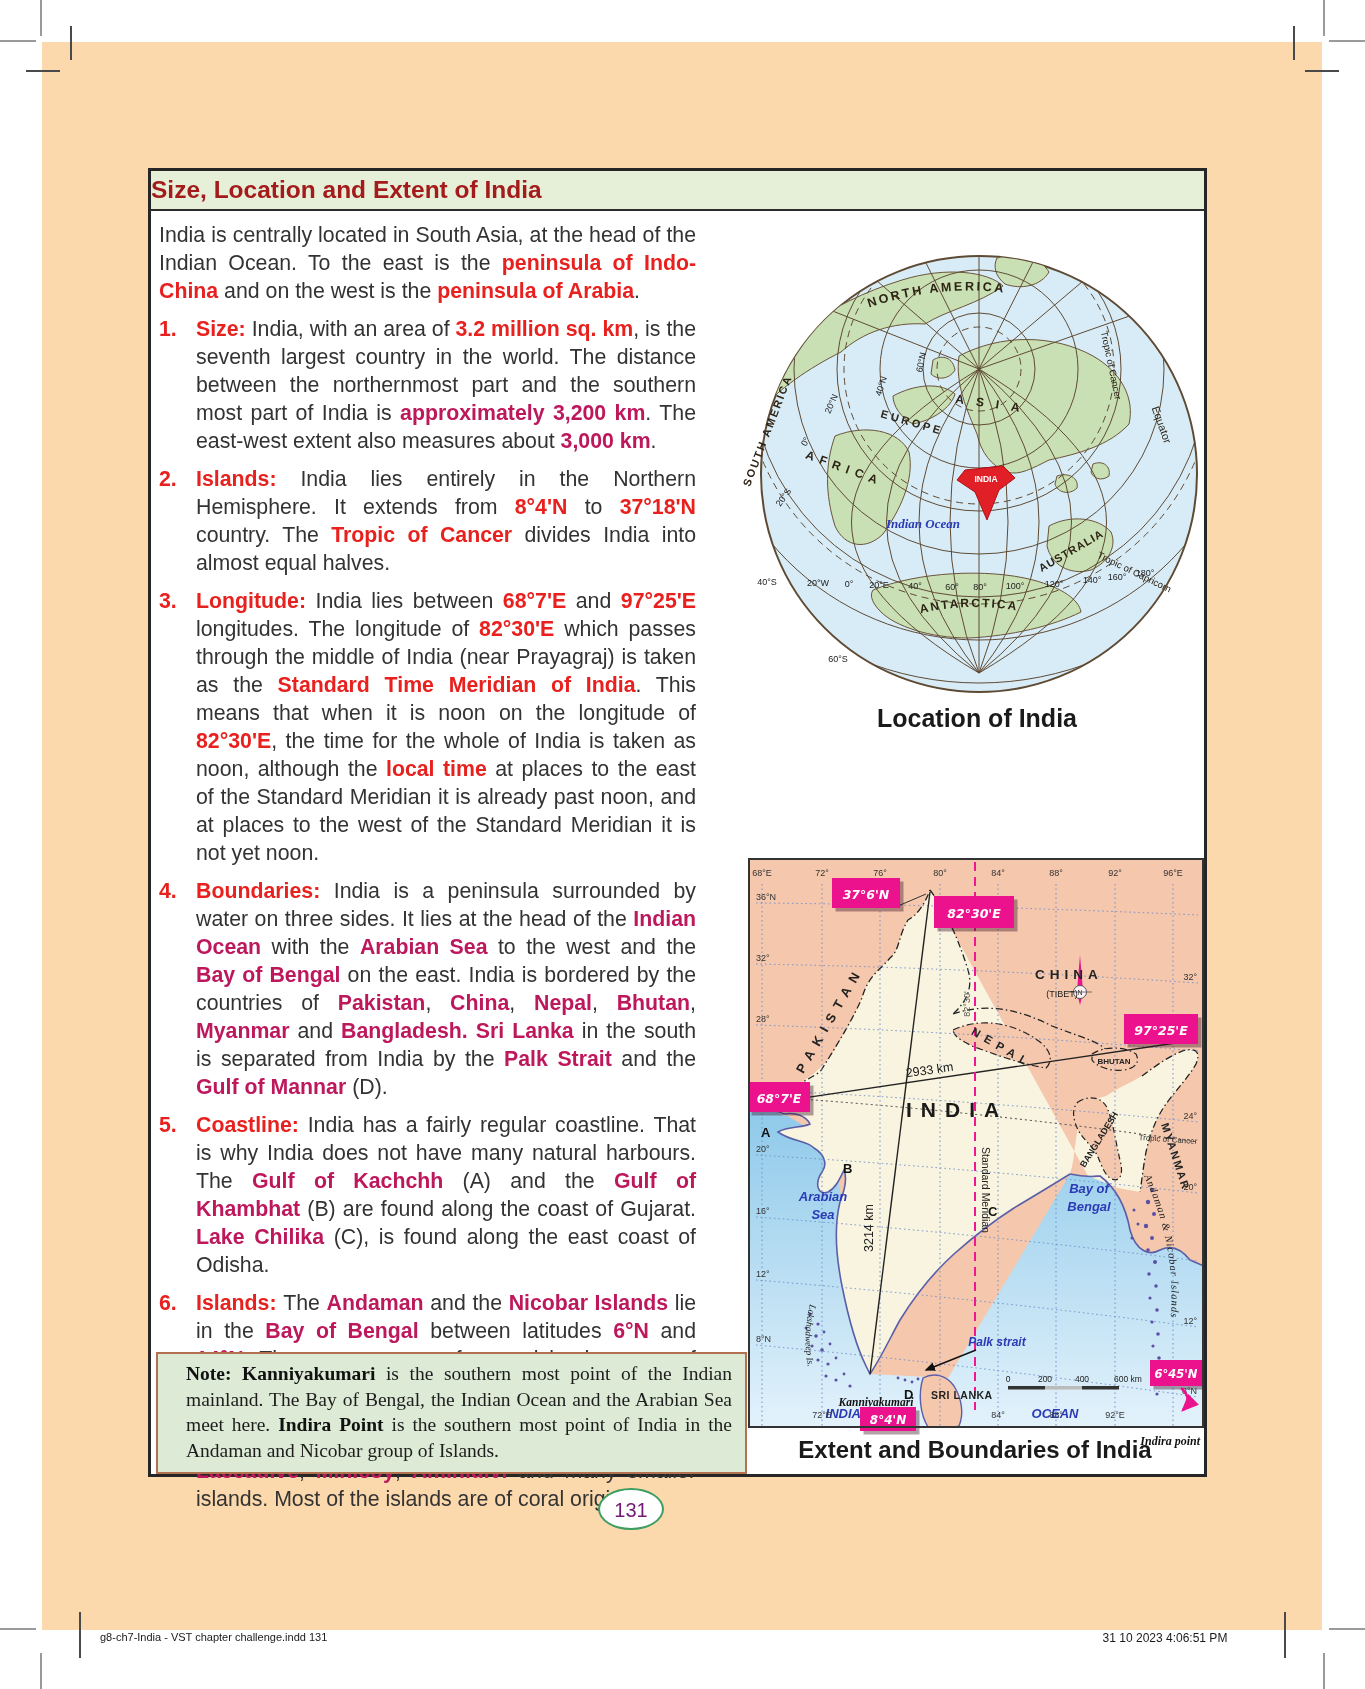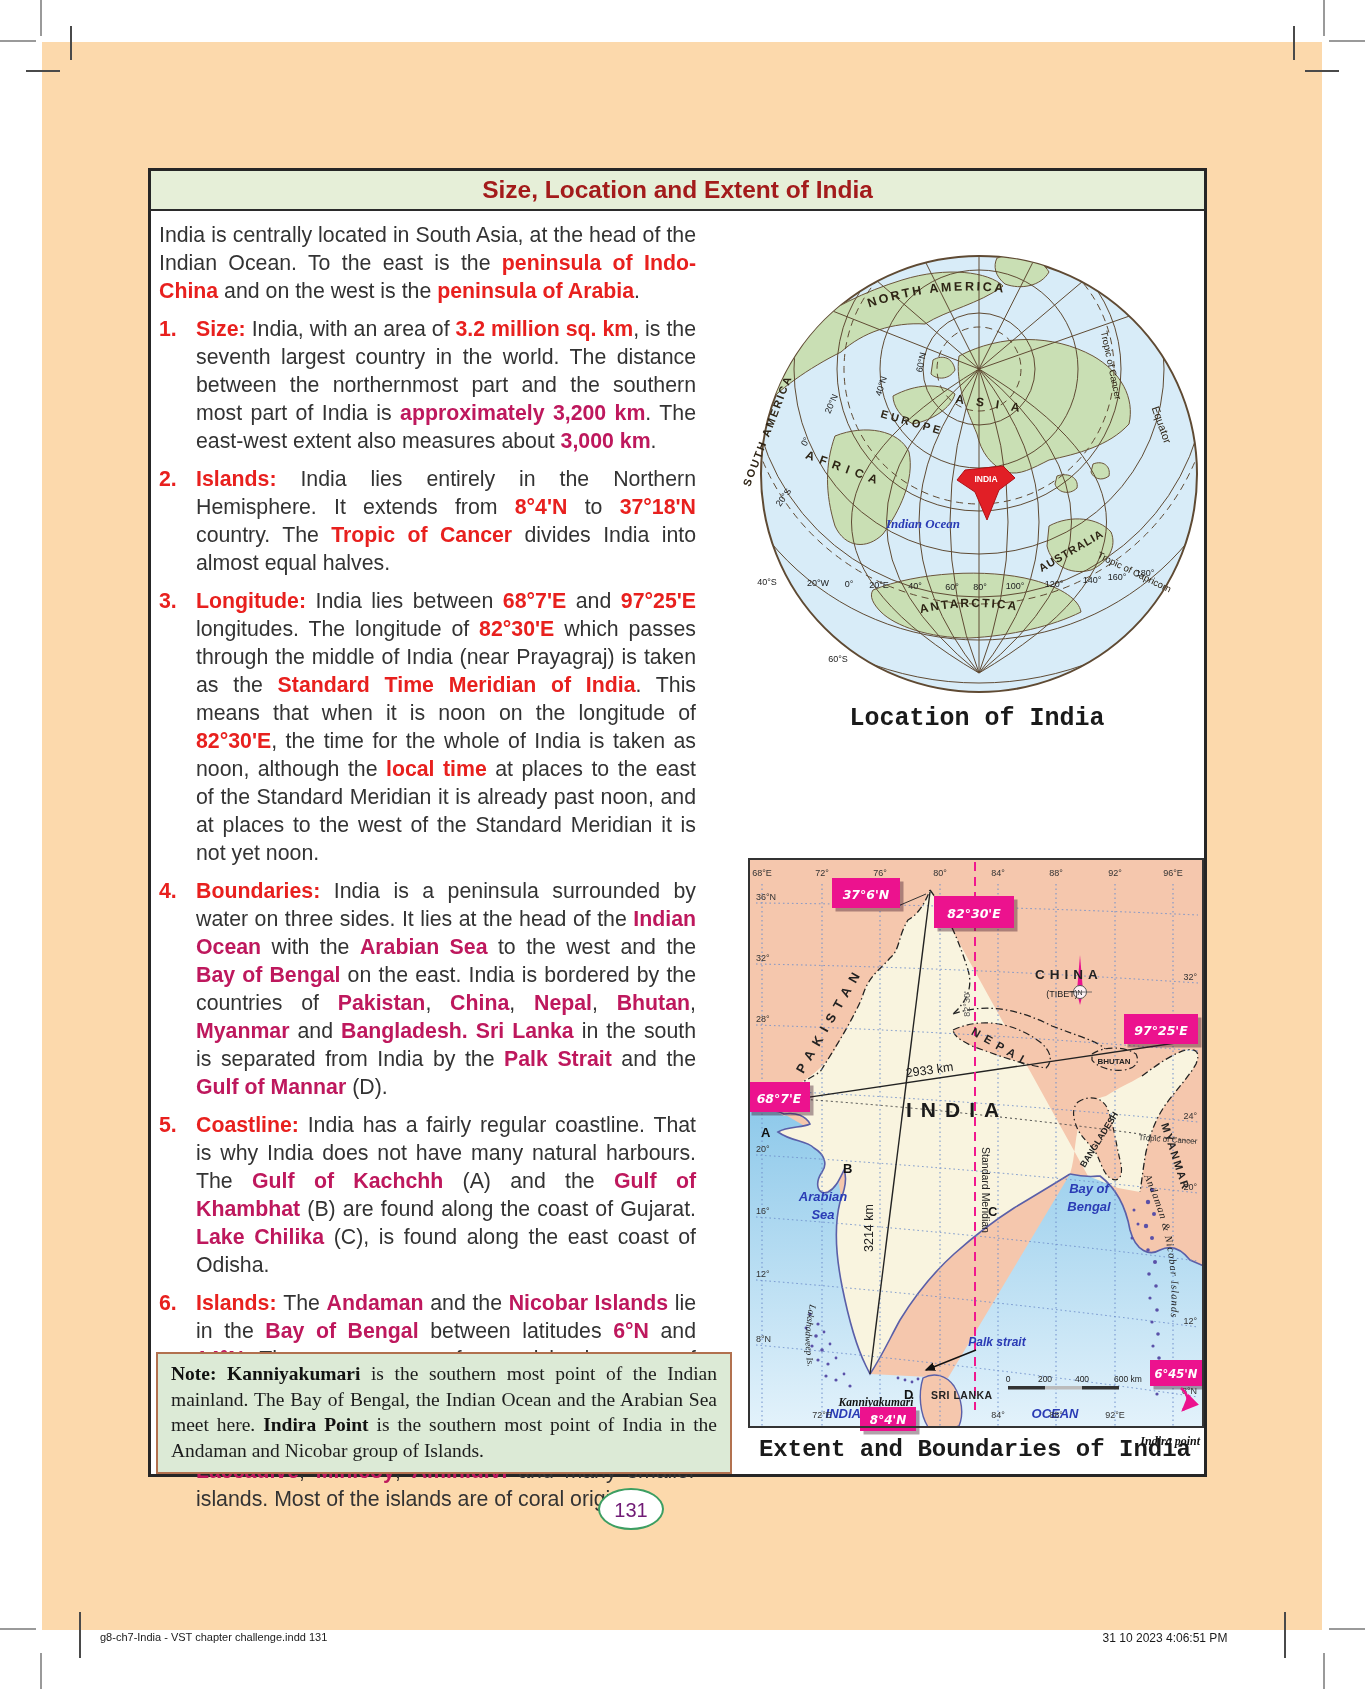--- a/index.html
+++ b/index.html
@@ -7,38 +7,38 @@
         font-family:"Liberation Sans",sans-serif;}
   .trim{position:absolute;left:42px;top:42px;width:1280px;height:1588px;background:#fcd9ac;}
   .cropmark{position:absolute;background:#9a9a9a;}
   .cropmark.dark{background:#4a4a4a;}
 
   
   .content-box{position:absolute;left:148px;top:168px;width:1059px;height:1309px;
                background:#ffffff;border:3px solid #262626;box-sizing:border-box;}
   .title-band{position:absolute;left:148px;top:168px;width:1059px;height:43px;background:#e6efd8;
               border:3px solid #262626;border-bottom:2px solid #2b2b2b;box-sizing:border-box;
-              text-align:center;line-height:37px;font-size:24.5px;font-weight:bold;color:#a31b1b;}
+              line-height:37px;font-size:24.5px;font-weight:bold;color:#a31b1b;}
 
   
   .text-col{position:absolute;left:159px;top:221px;width:537px;color:#333;
             font-size:21.3px;line-height:28px;text-align:justify;}
   .intro{margin:0 0 4px 0;}
   .item{position:relative;padding-left:37px;margin-top:10px;}
   .item .num{position:absolute;left:0;top:0;color:#e8201e;font-weight:bold;}
   .sg-r{color:#e8201e;font-weight:bold;}
   .sg-b{font-weight:bold;color:#be185d;}
 
   .note-box{position:absolute;left:156px;top:1352px;width:546px;background:#dcead6;
-            border:2px solid #b2714f;padding:7px 13px 9px 13px;
+            border:2px solid #b2714f;padding:7px 13px 9px 28px;
             font-family:"Liberation Serif",serif;font-size:19.5px;line-height:25.5px;
             color:#1d1d1d;text-align:justify;}
   .note-box .sg-b{color:#111;}
 
-  .caption{position:absolute;text-align:center;font-family:Liberation Mono, monospace;
+  .caption{position:absolute;text-align:center;font-family:Liberation Sans, sans-serif;
            font-weight:bold;color:#1a1a1a;}
   .globe-caption{left:777px;top:704px;width:400px;font-size:25px;}
   .map-caption{left:700px;top:1436px;width:550px;font-size:24px;}
 
   .page-oval{position:absolute;left:598px;top:1488px;width:66px;height:42px;background:#fff;
              border:2px solid #3c9e62;border-radius:50%;text-align:center;line-height:40px;
              font-size:20px;color:#701a75;box-sizing:border-box;}
 
   .footer-left{position:absolute;left:100px;top:1631px;font-size:11px;color:#1a1a1a;}
   .footer-right{position:absolute;left:1000px;top:1631px;width:330px;text-align:center;

